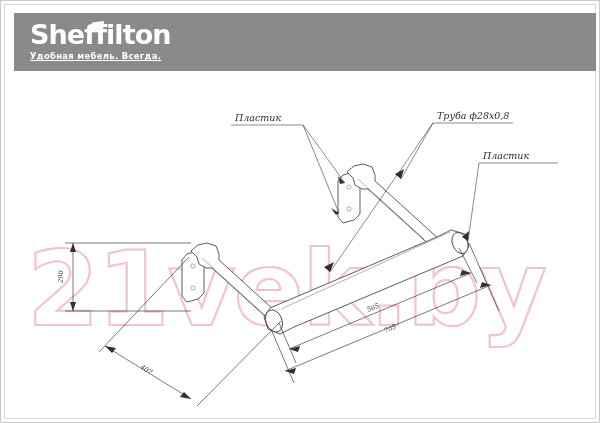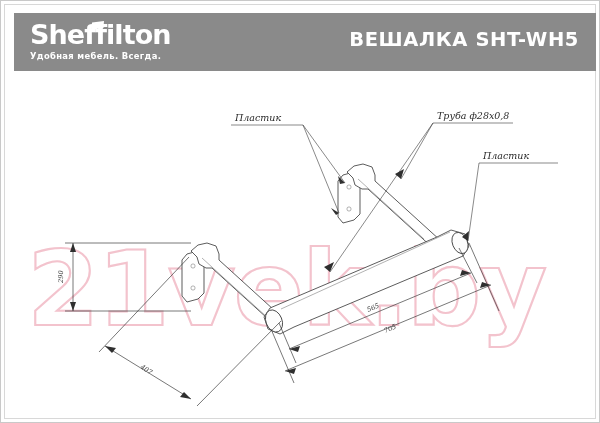--- a/index.html
+++ b/index.html
@@ -66,20 +66,21 @@
   }
   #logo-tagline {
     font-family: "DejaVu Sans", sans-serif;
     font-weight: bold;
     font-size: 8.4px;
     letter-spacing: 0.35px;
     color: #ffffff;
     line-height: 11px;
     white-space: nowrap;
     margin-top: 1px;
+    text-decoration: underline;
   }
   #product-title {
     position: absolute;
     right: 17px;
     top: 15px;
     font-family: "DejaVu Sans", sans-serif;
     font-weight: bold;
     font-size: 19.5px;
     letter-spacing: 0.6px;
     color: #ffffff;
@@ -138,21 +139,20 @@
 
 <div id="page">
   <div id="page-inner">
 
     <div id="header">
       <div id="logo-block">
         <div id="logo-word">Sheffilton</div>
         <div id="logo-flag"></div>
         <div id="logo-tagline">Удобная мебель. Всегда.</div>
       </div>
-      <div id="product-title">ВЕШАЛКА SHT-WH5</div>
     </div>
 
     <div id="watermark">
       <svg width="594" height="351" viewBox="0 0 594 351">
         <text class="wm-text" x="22" y="320">21vek.by</text>
       </svg>
     </div>
 
     <div id="drawing">
       <svg width="594" height="351" viewBox="0 0 594 351">

